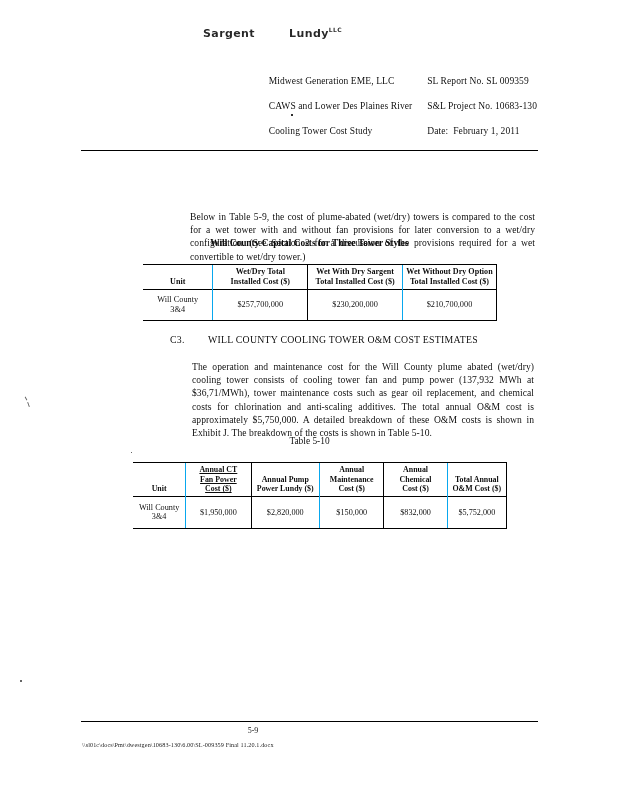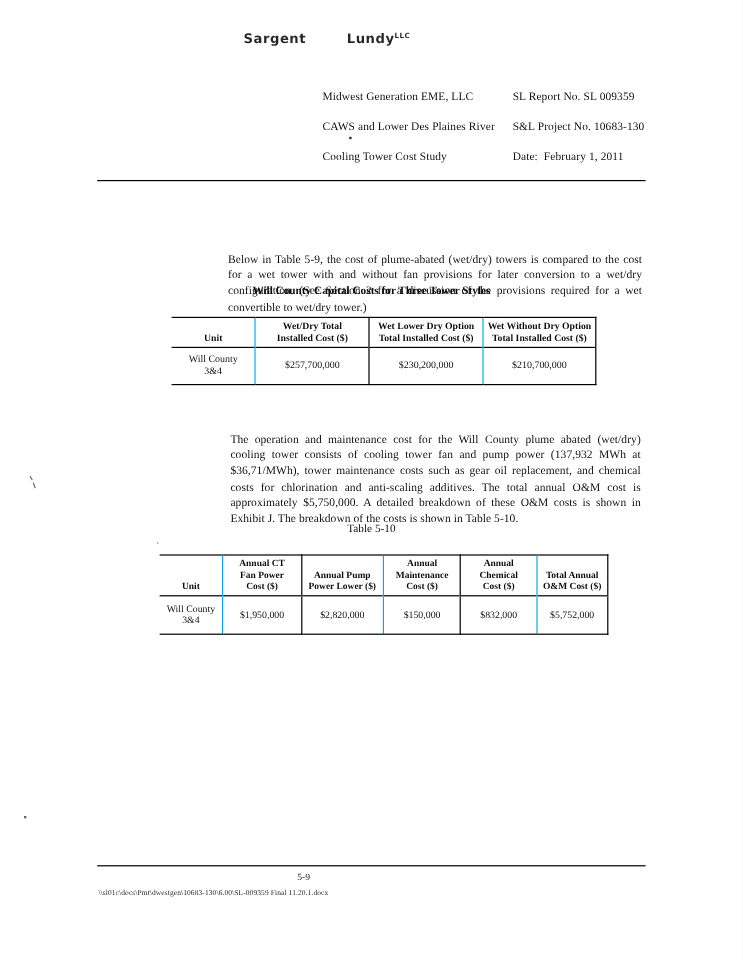--- a/index.html
+++ b/index.html
@@ -141,21 +141,21 @@
   #table-59 .c-unit { width: 70px; }
   #table-59 .c-a { width: 95px; }
   #table-59 .c-b { width: 95px; }
   #table-59 .c-c { width: 94px; }
   #table-59 .datarow td { font-size: 8.3px; line-height: 10px; padding: 5px 3px; }
   #table-59 .unitcell { font-size: 7.8px; line-height: 9.5px; }
 
   
   #table-510 { left: 133px; top: 462px; width: 374px; }
   #table-510 .c0 { width: 54px; }
-  #table-510 .c1 { width: 66px; }
+  #table-510 .c1 { width: 66px; text-decoration: underline; }
   #table-510 .c2 { width: 70px; }
   #table-510 .c3 { width: 62px; }
   #table-510 .c4 { width: 64px; }
   #table-510 .c5 { width: 58px; }
   #table-510 .hcell { font-size: 7.9px; line-height: 9.6px; }
   #table-510 .datarow td { font-size: 8.2px; padding: 6px 2px; }
   #table-510 .unitcell { font-size: 7.8px; line-height: 9.5px; }
 
   
   .footer-rule {
@@ -224,59 +224,62 @@
 
   <table class="tbl" id="table-59">
     <tbody>
         <tr>
       <td class="hcell c-unit topline">Unit</td>
       <td class="hcell c-a topline vrule">
         <span>Wet/Dry Total</span><br>
         <span>Installed Cost ($)</span>
       </td>
       <td class="hcell c-b topline">
-        <span>Wet Lower Dry Option</span><br>
+        <span>Wet With Dry Sargent</span><br>
         <span>Total Installed Cost ($)</span>
       </td>
       <td class="hcell c-c topline vrule">
         <span>Wet Without Dry Option</span><br>
         <span>Total Installed Cost ($)</span>
       </td>
     </tr>
     <tr class="datarow">
       <td class="unitcell midline topline">
         <span>Will County</span><br>
         <span>3&amp;4</span>
       </td>
       <td class="midline topline vrule">$257,700,000</td>
       <td class="midline topline">$230,200,000</td>
       <td class="midline topline vrule">$210,700,000</td>
     </tr>
   </tbody>
     </table>
 
+  <div class="section-head">
+    <span class="num">C3.</span><span>WILL COUNTY COOLING TOWER O&amp;M COST ESTIMATES</span>
+  </div>
 
   <div class="para" id="para-2">The operation and maintenance cost for the Will County plume abated (wet/dry) cooling tower consists of cooling tower fan and pump power (137,932 MWh at $36,71/MWh), tower maintenance costs such as gear oil replacement, and chemical costs for chlorination and anti-scaling additives.  The total annual O&amp;M cost is approximately $5,750,000.  A detailed breakdown of these O&amp;M costs is shown in Exhibit J.  The breakdown of the costs is shown in Table 5-10.</div>
 
   <div class="tbl-caption" id="cap-510">
     <div class="t1">Table 5-10</div>
   </div>
 
   <table class="tbl" id="table-510">
     <tbody>
         <tr>
       <td class="hcell c0 topline">Unit</td>
       <td class="hcell c1 topline vrule">
         <span>Annual CT</span><br>
         <span>Fan Power</span><br>
         <span>Cost ($)</span>
       </td>
       <td class="hcell c2 topline">
         <span>Annual Pump</span><br>
-        <span>Power Lower ($)</span>
+        <span>Power Lundy ($)</span>
       </td>
       <td class="hcell c3 topline vrule">
         <span>Annual</span><br>
         <span>Maintenance</span><br>
         <span>Cost ($)</span>
       </td>
       <td class="hcell c4 topline">
         <span>Annual Chemical</span><br>
         <span>Cost ($)</span>
       </td>

